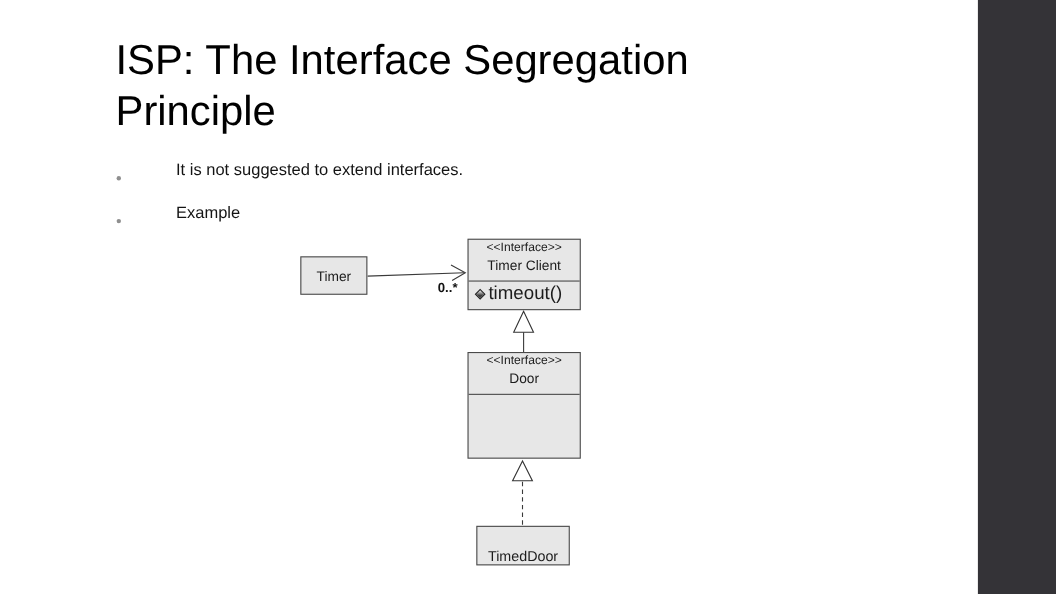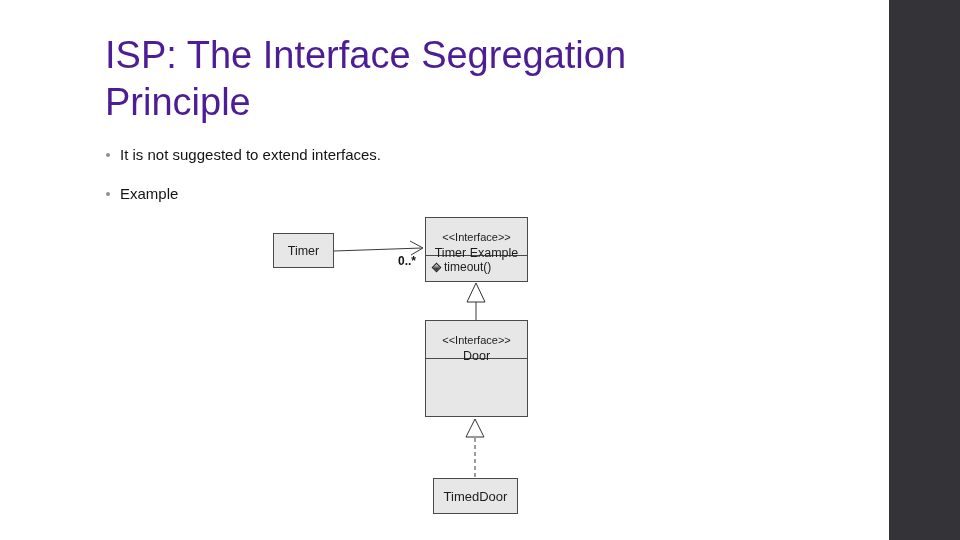--- a/index.html
+++ b/index.html
@@ -2,46 +2,46 @@
 <html><head>
 <meta charset="utf-8">
 <style>
   html,body{margin:0;padding:0;}
   body{width:960px;height:540px;font-family:"Liberation Sans",sans-serif;}
   .slide{position:relative;width:960px;height:540px;background:#ffffff;overflow:hidden;}
 
   .accent-bar{position:absolute;left:889px;top:0;width:71px;height:540px;background:#343337;}
 
   .title{position:absolute;left:105px;top:32px;width:640px;font-size:38px;line-height:47px;
-         color:#4c1d95;font-weight:400;letter-spacing:0;}
+         color:#000000;font-weight:400;letter-spacing:0;}
 
   .bullets{position:absolute;left:104px;top:146px;width:640px;}
-  .bullet{display:flex;align-items:flex-start;margin-bottom:21px;}
+  .bullet{display:flex;align-items:flex-end;margin-bottom:21px;gap:40px;}
   .bullet-dot{flex:none;width:4px;height:4px;border-radius:50%;background:#8f8f8f;
               margin:7px 10px 0 2px;}
   .bullet-text{font-size:15px;line-height:18px;color:#141414;}
 
   
   .connectors{position:absolute;left:0;top:0;width:960px;height:540px;pointer-events:none;}
 
   .uml-box{position:absolute;background:#e7e7e7;border:1px solid #4a4a4a;box-sizing:border-box;
            color:#1c1c1c;}
   .uml-single{display:flex;align-items:center;justify-content:center;font-size:12.5px;}
 
   #timer-box{left:273px;top:233px;width:61px;height:35px;text-align:center;}
   #timer-client-box{left:425px;top:217px;width:103px;height:65px;}
   #door-box{left:425px;top:320px;width:103px;height:97px;}
-  #timeddoor-box{left:433px;top:478px;width:85px;height:36px;font-size:13px;}
+  #timeddoor-box{left:433px;top:478px;width:85px;height:36px;font-size:13px;align-items:flex-end;}
 
-  .uml-hdr{height:38px;border-bottom:1px solid #4a4a4a;text-align:center;padding-top:12px;
+  .uml-hdr{height:38px;border-bottom:1px solid #4a4a4a;text-align:center;padding-top:0;
            box-sizing:border-box;}
   .uml-stereotype{font-size:11px;line-height:15px;}
   .uml-classname{font-size:12.5px;line-height:17px;}
   .uml-methods{padding:3px 2px 0 7px;}
-  .uml-method{display:flex;align-items:center;font-size:12px;line-height:16px;white-space:nowrap;}
+  .uml-method{display:flex;align-items:center;font-size:17px;line-height:16px;white-space:nowrap;}
   .diamond{flex:none;width:7px;height:7px;margin:0 4px 0 0;transform:rotate(45deg);
            background:linear-gradient(135deg,#cfcfcf 15%,#3f3f3f 65%);border:1px solid #1f1f1f;
            box-sizing:border-box;}
 
   .multiplicity{position:absolute;left:393px;top:254px;width:28px;font-size:12px;font-weight:bold;
                 color:#111;text-align:center;}
 </style>
 </head>
 <body>
 
@@ -74,21 +74,21 @@
 
   <div class="uml-box uml-single" id="timer-box">
     <span>Timer</span>
   </div>
 
   <div class="multiplicity">0..*</div>
 
   <div class="uml-box" id="timer-client-box">
     <div class="uml-hdr">
       <div class="uml-stereotype">&lt;&lt;Interface&gt;&gt;</div>
-      <div class="uml-classname">Timer Example</div>
+      <div class="uml-classname">Timer Client</div>
     </div>
     <div class="uml-methods">
       <div class="uml-method">
         <span class="diamond"></span>
         <span>timeout()</span>
       </div>
     </div>
   </div>
 
   <div class="uml-box" id="door-box">

